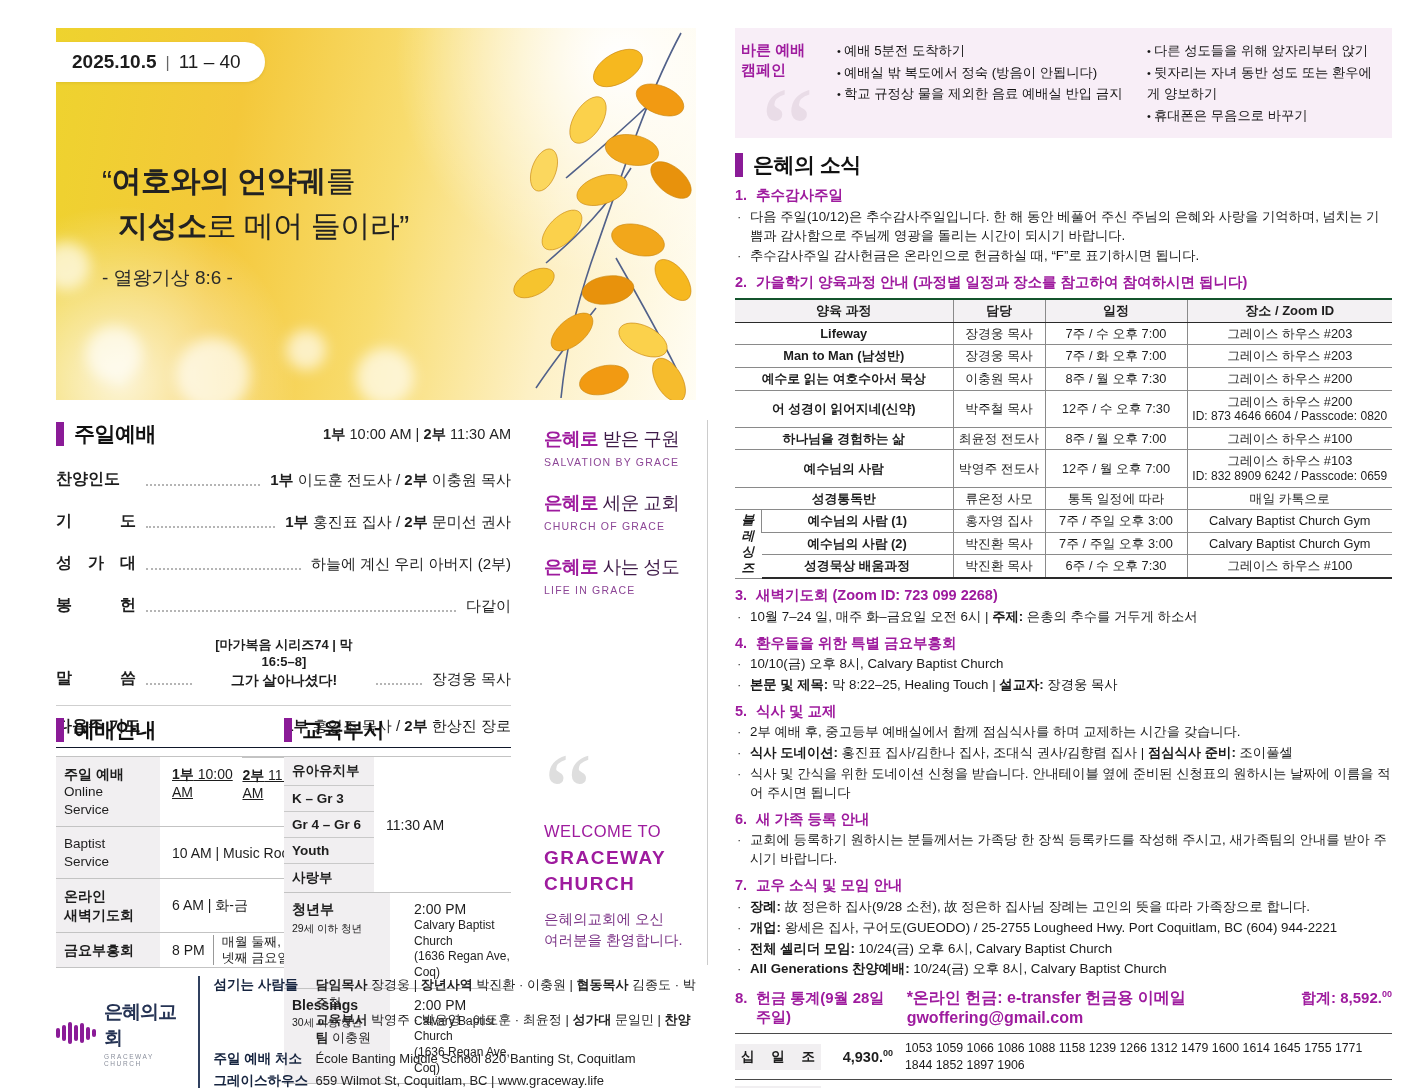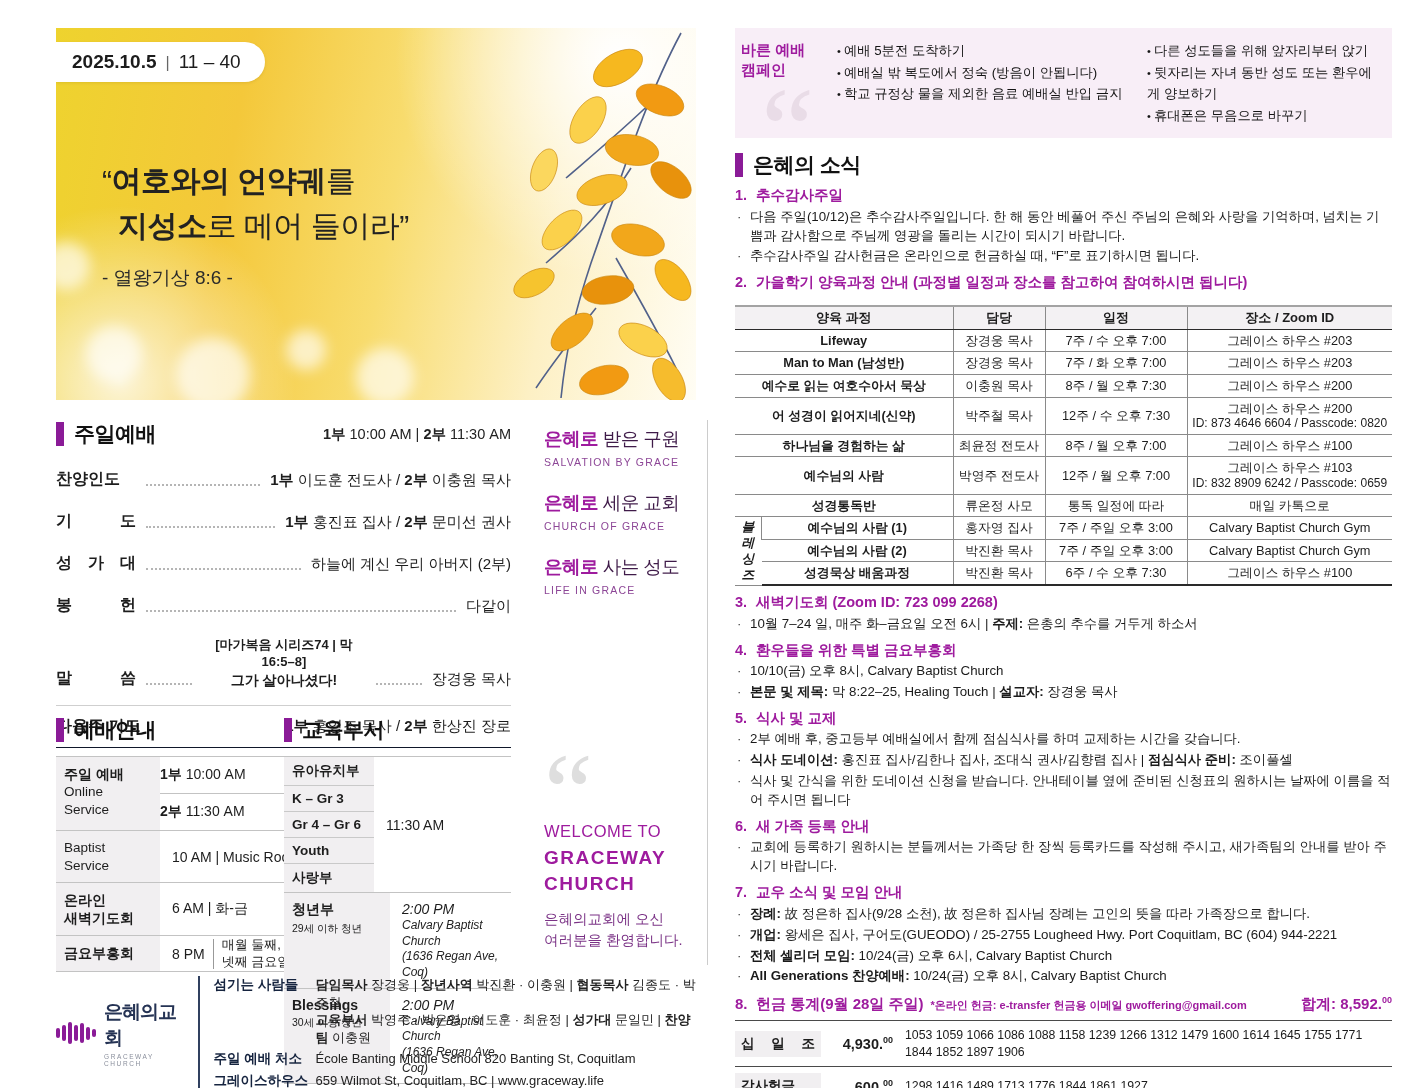--- a/index.html
+++ b/index.html
@@ -58,40 +58,40 @@
   .welcome-l2{font-size:19px;font-weight:700;color:#9e1b9e;letter-spacing:1.5px;margin-top:6px;}
   .welcome-l3{font-size:19px;font-weight:700;color:#9e1b9e;letter-spacing:1.5px;margin-top:4px;}
   .welcome-sub{margin-top:14px;font-size:14.5px;color:#7b3386;line-height:1.45;}
   
   .service-info{position:absolute;left:0;top:688px;width:256px;}
   .si-table{margin-top:12px;border-top:1px solid #c3c3c3;font-size:14px;}
   .si-row{display:flex;border-bottom:1px solid #c3c3c3;}
   .si-label{width:88px;flex:none;background:#f1eff1;padding:8px 8px;line-height:1.3;}
   .si-label .ko{font-weight:700;font-size:14px;}
   .si-label .en{font-size:13.5px;}
-  .si-val{flex:1;display:flex;flex-direction:column;justify-content:center;}
+  .si-val{flex:1;display:flex;justify-content:center;padding-left:12px;text-decoration:underline;}
   .si-val .cell{padding:9px 0;}
   .si-val .cell + .cell{border-top:1px solid #c3c3c3;}
   .si-val-simple{flex:1;display:flex;align-items:center;padding-left:12px;}
   .si-note{display:flex;align-items:center;gap:8px;}
   .si-note .vline{width:1px;height:30px;background:#999;}
   .si-note .nlines{font-size:13px;line-height:1.25;}
   
   .education{position:absolute;left:228px;top:688px;width:227px;}
   .edu-table{margin-top:12px;border-top:1px solid #c3c3c3;font-size:13.5px;}
   .edu-g1{display:flex;border-bottom:1px solid #c3c3c3;}
   .edu-g1-labels{width:90px;flex:none;}
   .edu-g1-labels div{background:#f1eff1;font-weight:700;padding:5px 8px;border-bottom:1px solid #c9c9c9;}
   .edu-g1-labels div:last-child{border-bottom:none;}
   .edu-g1-val{flex:1;display:flex;align-items:center;padding-left:12px;font-size:14px;}
   .edu-g{display:flex;border-bottom:1px solid #c3c3c3;}
   .edu-g-label{width:90px;flex:none;background:#f1eff1;padding:8px 8px;}
   .edu-g-name{font-weight:700;font-size:14px;}
   .edu-g-sub{font-size:10.5px;margin-top:3px;color:#222;}
-  .edu-g-val{flex:1;padding:7px 0 7px 12px;line-height:1.3;font-style:italic;}
+  .edu-g-val{flex:1;padding:7px 0 7px 24px;line-height:1.3;}
   .edu-time{font-size:14px;}
   .edu-place{font-size:12px;color:#222;}
   
   .lfooter{position:absolute;left:0;top:948px;width:640px;display:flex;align-items:center;}
   .logo{width:128px;flex:none;display:flex;align-items:center;gap:8px;}
   .logo-bars{display:flex;align-items:center;gap:2px;}
   .logo-bars i{display:block;width:4px;border-radius:3px;background:#8a1b97;}
   .logo-text .nm{font-size:19px;font-weight:700;color:#253354;letter-spacing:-1px;}
   .logo-text .sb{font-size:6.5px;letter-spacing:1.6px;color:#8a8f9c;margin-top:2px;}
   .lfooter-div{width:1.5px;align-self:stretch;background:#30405f;margin:0 14px;}
@@ -114,35 +114,35 @@
   .campaign-col.c2{flex:1;}
   .campaign-col div::before{content:"• ";font-size:11px;}
   .news-head{display:flex;align-items:center;margin-top:13px;}
   .news-item{margin-top:7px;}
   .item-title{display:flex;font-size:14.5px;font-weight:700;color:#9e1b9e;line-height:1.35;}
   .item-no{width:21px;flex:none;}
   .bullet{display:flex;font-size:13.3px;line-height:1.42;color:#1a1a1a;margin-top:2px;}
   .bullet .dot{width:13px;flex:none;text-align:left;color:#444;padding-left:2px;}
   .bullet .btext{flex:1;}
   
-  .course-table{width:100%;border-collapse:collapse;margin-top:12px;text-align:center;
-    font-size:12.8px;line-height:1.22;border-top:2px solid #a3a3a3;}
+  .course-table{width:100%;border-collapse:collapse;margin-top:5px;text-align:center;
+    font-size:12.8px;line-height:1.22;border-top:2px solid #14532d;}
   .course-table th,.course-table td{padding:3px 2px;border-bottom:1px solid #8a8a8a;}
   .course-table th + th, .course-table td + td{border-left:1px solid #8a8a8a;}
   .course-table thead th{background:#f3f1f3;font-weight:700;border-bottom:1.5px solid #2a2a2a;font-size:13px;}
   .course-table .c0{font-weight:700;}
   .course-table .sub{font-size:12px;}
   .course-table tr.grp-top td{border-top:1.5px solid #2a2a2a;}
   .course-table tbody tr:last-child td{border-bottom:2px solid #2a2a2a;}
   .course-table .vert{width:20px;font-weight:700;word-break:break-all;line-height:1.25;padding:0 3px;border-left:none;font-style:italic;}
   .col-c1{width:92px;}.col-c2{width:142px;}.col-c3{width:205px;}
   
   .offer-head{display:flex;align-items:baseline;margin-top:9px;}
   .offer-title{font-size:15px;font-weight:700;color:#9e1b9e;}
-  .offer-note{font-size:11px;font-weight:700;color:#9e1b9e;margin-left:7px;}
+  .offer-note{font-size:16px;font-weight:700;color:#9e1b9e;margin-left:7px;}
   .offer-total{margin-left:auto;font-size:15px;font-weight:700;color:#9e1b9e;white-space:nowrap;}
   sup{font-size:9px;}
   .offer-table{margin-top:6px;}
   .off-row{display:flex;align-items:center;border-top:1px solid #4a4a4a;padding:6px 0;}
   .off-label{width:74px;flex:none;background:#f1eff1;font-weight:700;font-size:13.5px;padding:4px 6px;
     text-align:justify;text-align-last:justify;}
   .off-amt{width:72px;flex:none;text-align:right;font-weight:700;font-size:14.5px;padding-right:6px;}
   .off-nums{flex:1;font-size:12.3px;color:#1a1a1a;padding-left:6px;line-height:1.35;}
 </style>
 </head>

